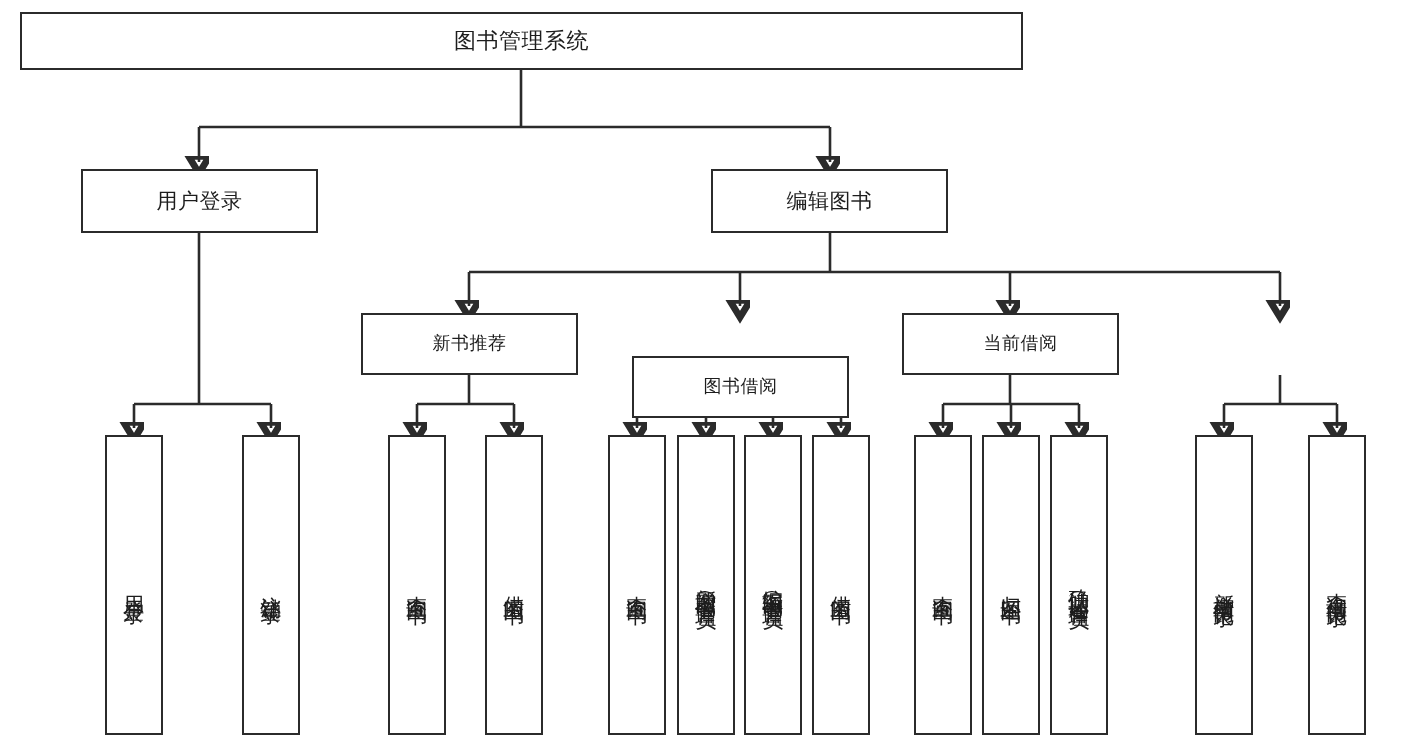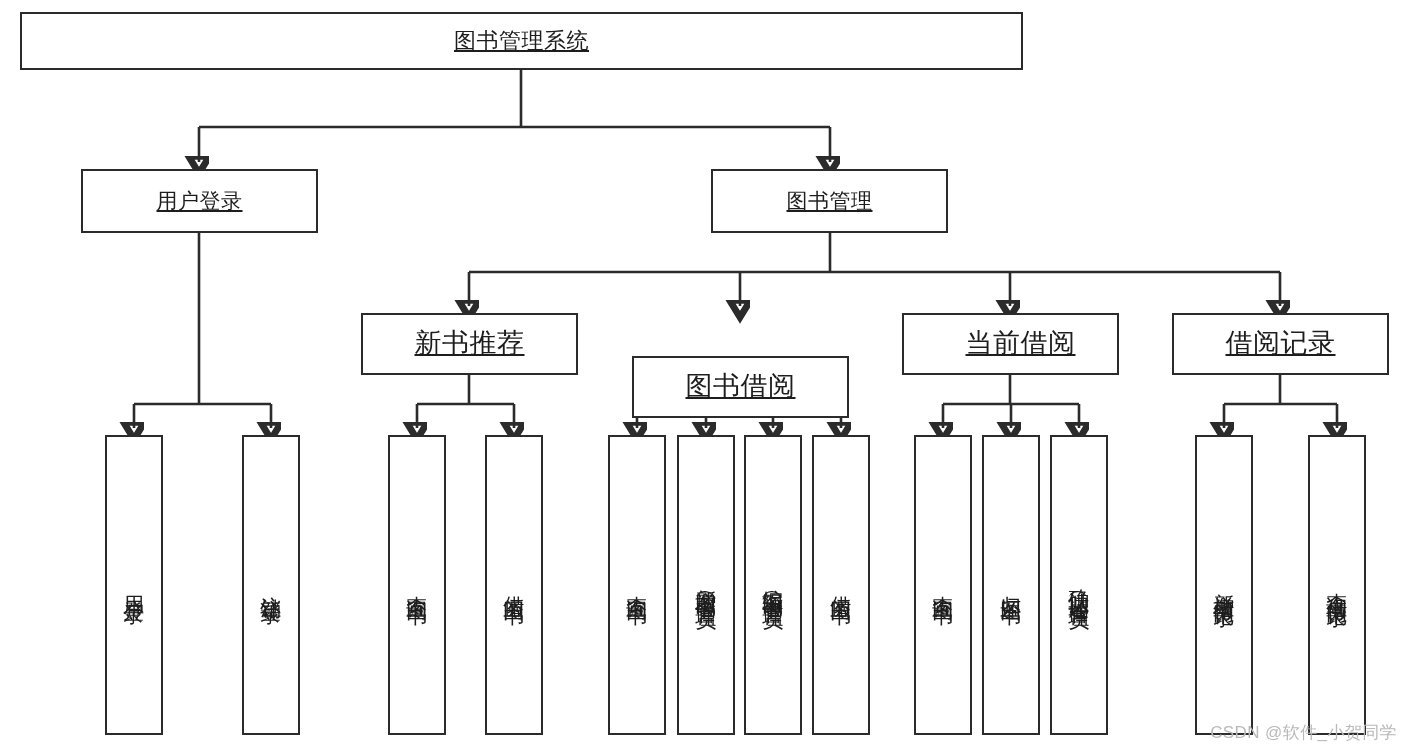--- a/index.html
+++ b/index.html
@@ -35,31 +35,30 @@
   
   .node {
     position: absolute;
     box-sizing: border-box;
     background: #ffffff;
     border: 2.6px solid #2b2b2b;
     display: flex;
     align-items: center;
     justify-content: center;
     color: #1d1d1d;
-    text-decoration: underline;
   }
   .node .label {
     font-size: 21px;
     line-height: 1.1;
     white-space: nowrap;
     letter-spacing: 0.5px;
   }
   .node.root .label { font-size: 22px; }
   .node.lvl2 .label { font-size: 21px; }
-  .node.lvl3 .label { font-size: 27px; }
+  .node.lvl3 .label { font-size: 18px; }
   
   .leaf {
     position: absolute;
     box-sizing: border-box;
     background: #ffffff;
     border: 2.6px solid #2b2b2b;
     display: flex;
     align-items: center;
     justify-content: center;
     overflow: hidden;
@@ -141,38 +140,35 @@
 
   <div class="node root" style="left:20px; top:12px; width:1003px; height:58px;">
     <span class="label">图书管理系统</span>
   </div>
 
   <div class="node lvl2" style="left:81px; top:169px; width:237px; height:64px;">
     <span class="label">用户登录</span>
   </div>
 
   <div class="node lvl2" style="left:711px; top:169px; width:237px; height:64px;">
-    <span class="label">图书管理</span>
+    <span class="label">编辑图书</span>
   </div>
 
   <div class="node lvl3" style="left:361px; top:313px; width:217px; height:62px;">
     <span class="label">新书推荐</span>
   </div>
 
   <div class="node lvl3" style="left:632px; top:313px; width:217px; height:62px;margin-top:43px;">
     <span class="label">图书借阅</span>
   </div>
 
   <div class="node lvl3" style="left:902px; top:313px; width:217px; height:62px;padding-left:20px;">
     <span class="label">当前借阅</span>
   </div>
 
-  <div class="node lvl3" style="left:1172px; top:313px; width:217px; height:62px;">
-    <span class="label">借阅记录</span>
-  </div>
 
   <div class="leaf" style="left:105px; top:435px; width:58px; height:300px;">
     <span class="vlabel">用户登录</span>
   </div>
 
   <div class="leaf" style="left:242px; top:435px; width:58px; height:300px;">
     <span class="vlabel">注销登录</span>
   </div>
 
   <div class="leaf" style="left:388px; top:435px; width:58px; height:300px;">
@@ -212,15 +208,14 @@
   </div>
 
   <div class="leaf" style="left:1195px; top:435px; width:58px; height:300px;">
     <span class="vlabel">新增借阅记录</span>
   </div>
 
   <div class="leaf" style="left:1308px; top:435px; width:58px; height:300px;">
     <span class="vlabel">查询借阅记录</span>
   </div>
 
-  <div id="watermark">CSDN @软件_小贺同学</div>
 
 </div>
 
 </body></html>

